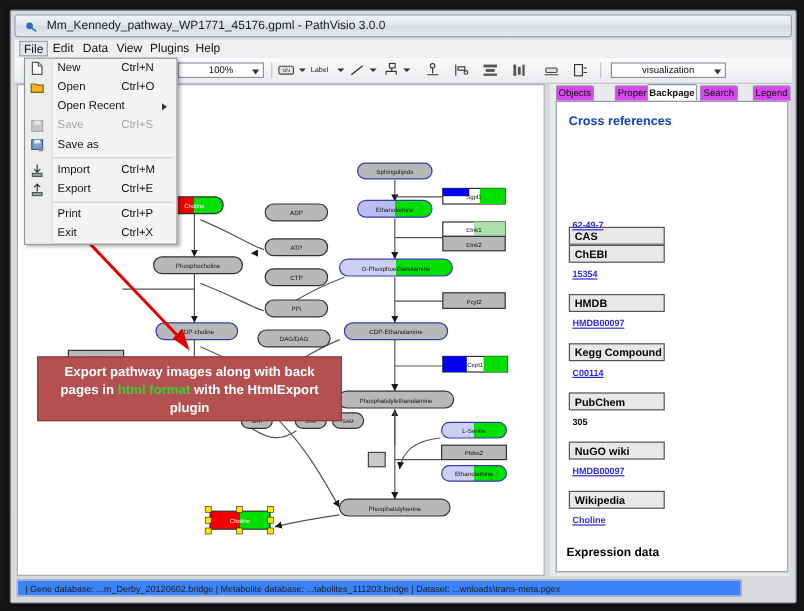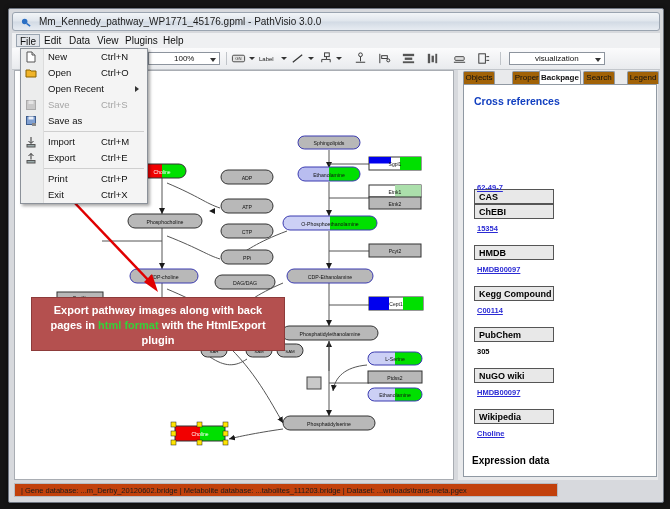--- a/index.html
+++ b/index.html
@@ -36,35 +36,35 @@
      border-left:3px solid transparent;border-right:3px solid transparent;border-top:3px solid #333;}
 
   
   .canvaswrap{position:absolute;left:5px;top:61px;width:440px;height:410px;background:#fff;
               border:1px solid #a9adb3;box-sizing:border-box;overflow:hidden;}
   .canvas{position:absolute;left:0;top:0;width:438px;height:408px;}
 
   
   .sidepanel{position:absolute;left:449px;top:61px;width:200px;height:410px;background:#e9eaec;}
   .tabstrip{position:absolute;left:5px;top:0px;width:195px;height:14px;}
-  .tab{position:absolute;top:1px;height:13px;font-size:8px;color:#111;background:#a16207;
+  .tab{position:absolute;top:1px;height:13px;font-size:8px;color:#111;background:#d946ef;
        border:1px solid #9099a3;border-bottom:none;box-sizing:border-box;line-height:12px;
        text-align:center;border-radius:2px 2px 0 0;}
   .tab.active{background:#fff;top:0px;height:14px;line-height:13px;font-weight:bold;}
   .backpane{position:absolute;left:5px;top:14px;width:194px;height:393px;background:#fff;
             border:1px solid #9099a3;box-sizing:border-box;overflow:hidden;}
   .bp-title{position:absolute;left:10px;top:10px;font-size:10.5px;font-weight:bold;color:#1340c0;}
   .xr-box{position:absolute;left:10px;width:80px;height:15px;background:#e8e8e8;border:1px solid #555;
           box-sizing:border-box;font-size:9px;font-weight:bold;color:#000;line-height:14px;padding-left:4px;}
   .xr-val{position:absolute;left:13px;font-size:7.5px;color:#2b2bd4;text-decoration:underline;font-weight:bold;}
   .xr-val.plain{color:#000;text-decoration:none;font-weight:bold;}
   .exprdata{position:absolute;left:8px;font-size:10px;font-weight:bold;color:#000;}
 
   
-  .statusbar{position:absolute;left:5px;top:474px;width:544px;height:14px;background:#c2410c;
+  .statusbar{position:absolute;left:5px;top:474px;width:604px;height:14px;background:#3b82f6;
              border:1px solid #b8bcc2;box-sizing:border-box;}
   .statustext{position:absolute;left:6px;top:2px;font-size:7.5px;color:#1c1c1c;white-space:nowrap;}
 
   
   .menu{position:absolute;left:11px;top:39px;width:126px;background:#f4f4f4;
         border:1px solid #8b9199;box-shadow:2px 2px 3px rgba(0,0,0,.35);z-index:40;}
   .menu .gutter{position:absolute;left:0;top:0;width:22px;height:100%;background:#eceded;
                 border-right:1px solid #dcdcdc;}
   .mi{position:relative;height:16px;font-size:9.5px;color:#101010;line-height:16px;}
   .mi .lbl{position:absolute;left:27px;}

